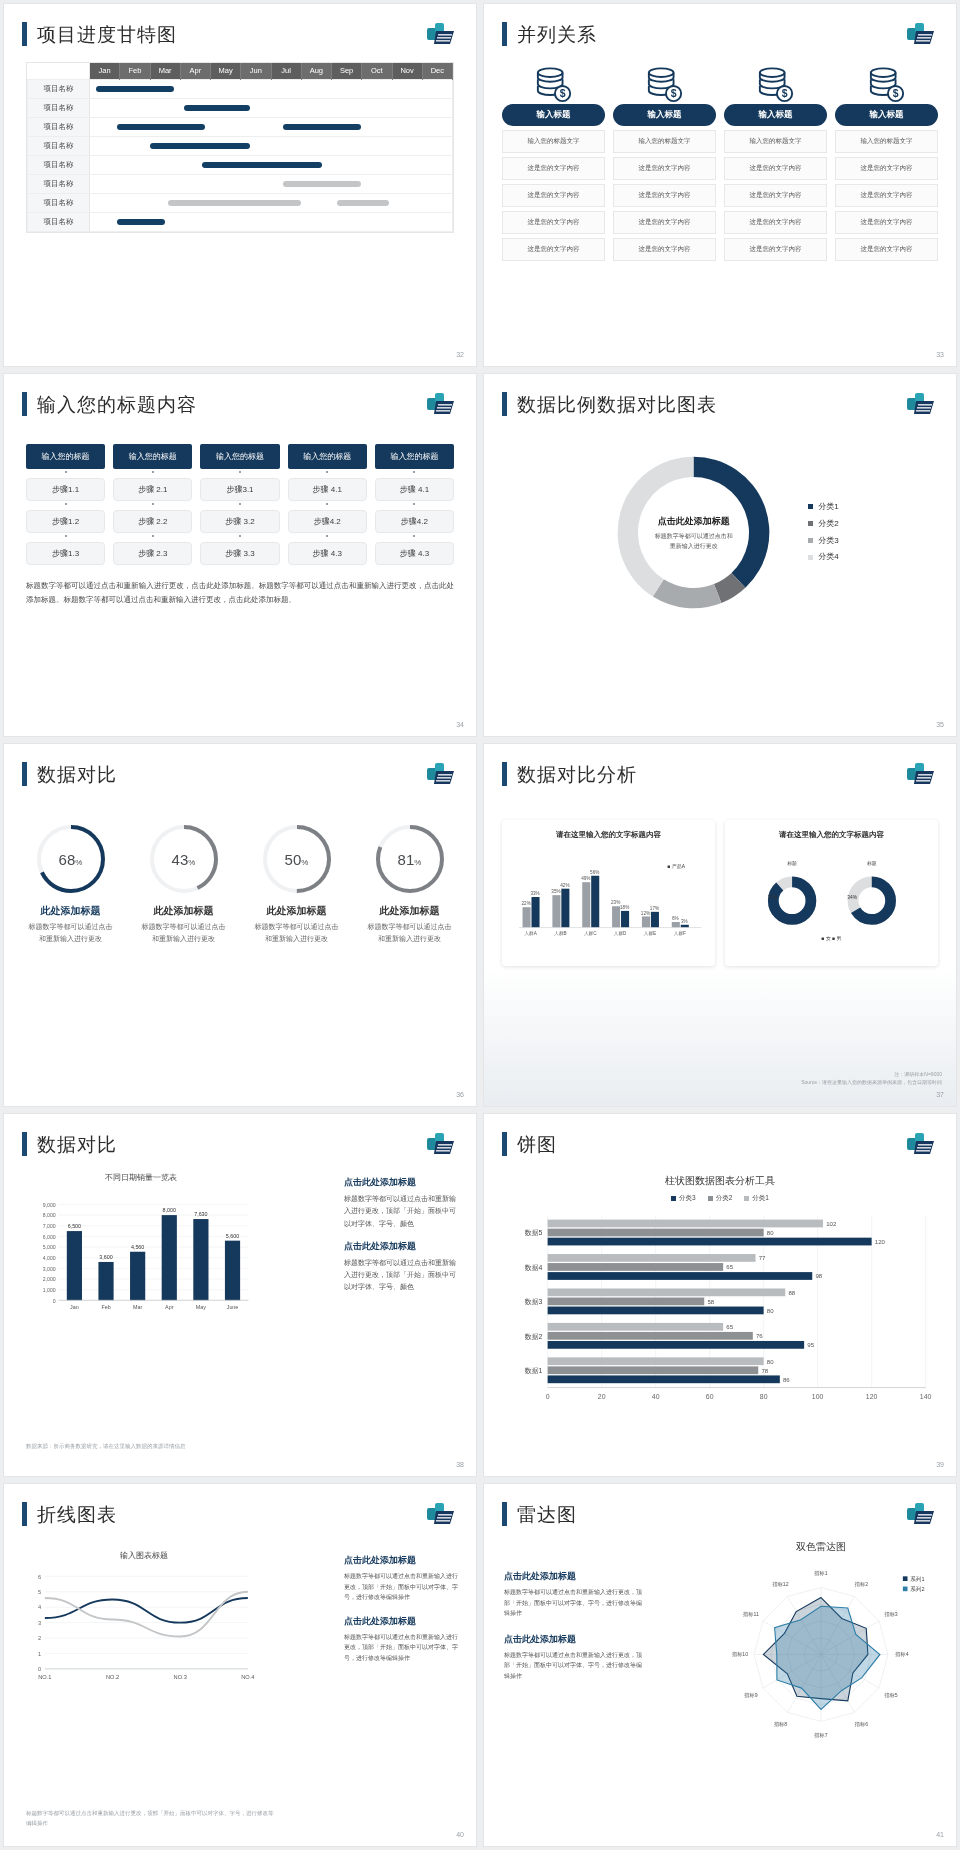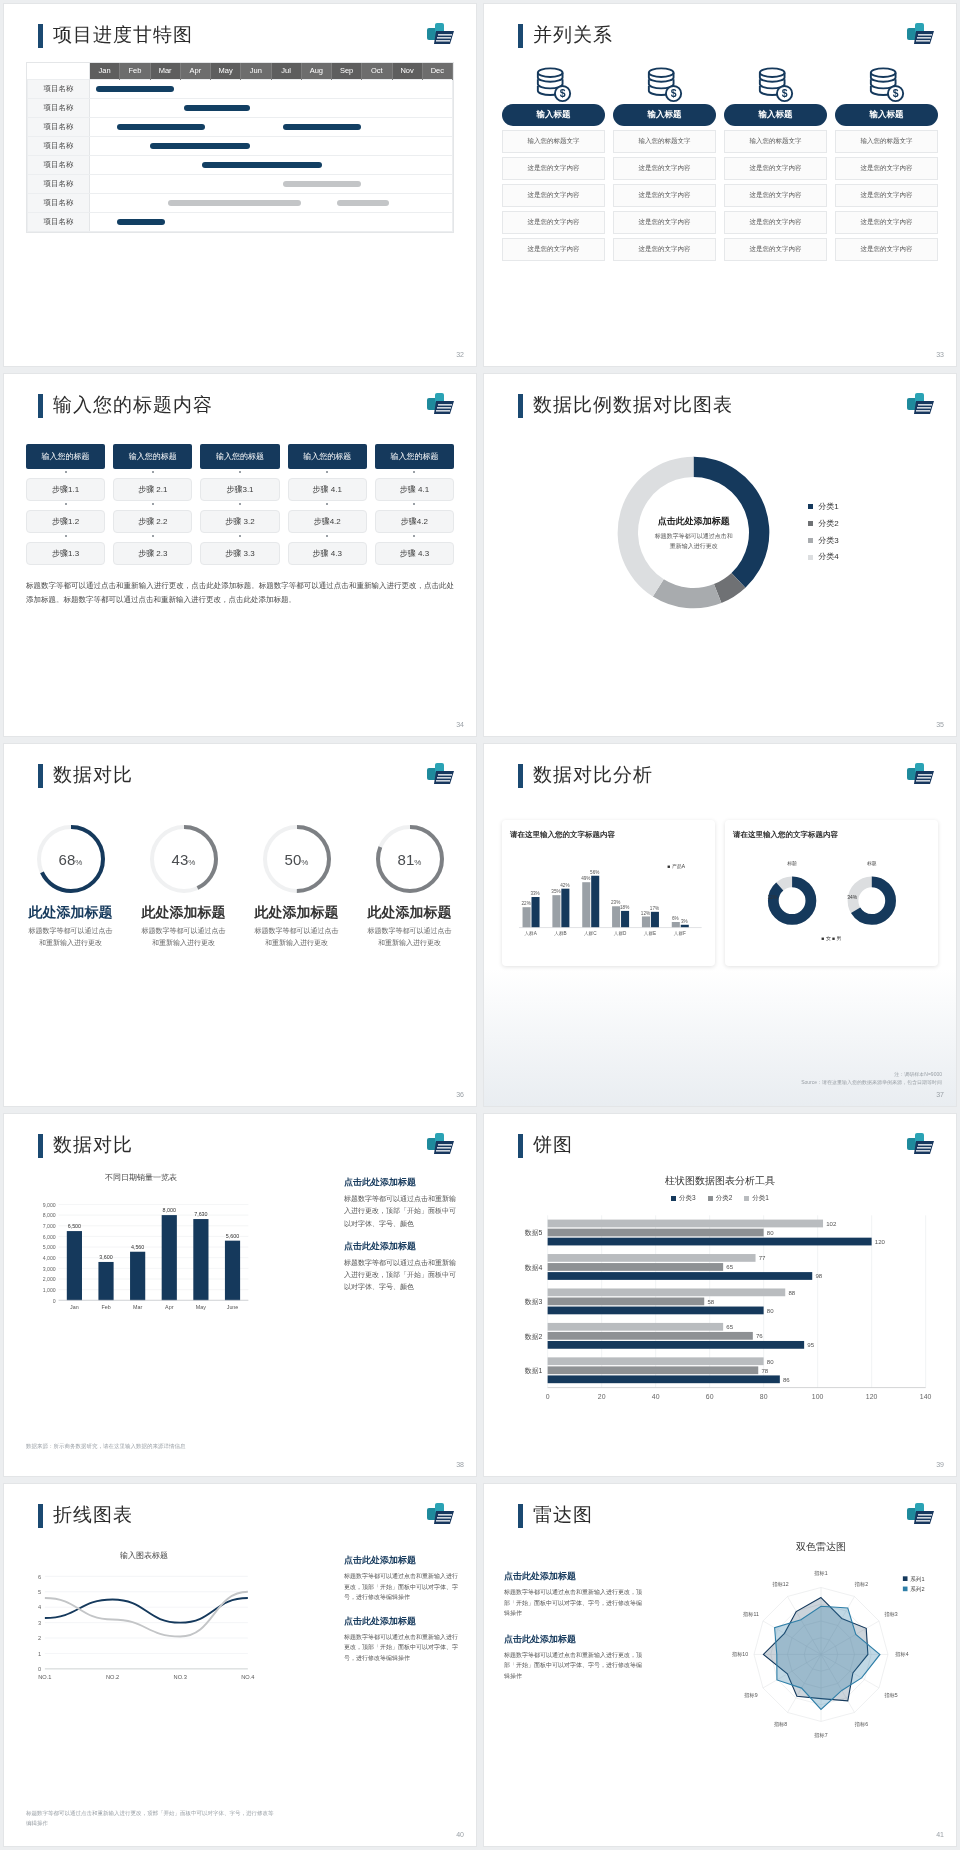--- a/index.html
+++ b/index.html
@@ -5,21 +5,21 @@
   * { box-sizing: border-box; margin:0; padding:0; }
   body {
     width:960px; height:1850px;
     background:#eceef0;
     font-family:"Liberation Sans","DejaVu Sans",sans-serif;
     overflow:hidden;
   }
   .grid { display:grid; grid-template-columns:1fr 1fr; grid-template-rows:repeat(5, 370px); width:960px; }
   .slide { position:relative; background:#fff; margin:4px; overflow:hidden; box-shadow:0 0 0 1px #e3e5e7; }
   .slide.gradbg { background:linear-gradient(180deg,#ffffff 0%, #ffffff 62%, #e9edf1 100%); }
-  .hdr { display:flex; align-items:flex-end; padding:18px 0 0 18px;margin-left:16px; }
+  .hdr { display:flex; align-items:flex-start; padding:18px 0 0 18px; }
   .hdr .bar { width:5px; height:24px; background:#1b4971; margin-right:10px; }
   .hdr h1 { font-size:19px; font-weight:400; color:#2c2c2c; letter-spacing:1px; }
   .logo { position:absolute; right:20px; top:18px; width:30px; height:28px; }
   .pgnum { position:absolute; right:12px; bottom:8px; font-size:7px; color:#9aa0a6; }
 
   
   .gantt { margin:14px 22px 0 22px; border:1px solid #e4e6e8; }
   .gantt table { border-collapse:collapse; width:100%; table-layout:fixed; }
   .gantt th { background:#6d6d6d; color:#fff; font-size:7.5px; font-weight:400; height:16px; border-right:1px solid #7d7d7d; }
   .gantt th.c0 { background:#fff; border-right:1px solid #e4e6e8; width:62px; }
@@ -47,27 +47,27 @@
   .stepdot { width:2px;height:2px;background:#9aa0a6;margin:2px auto 0; }
   .stepbody { font-size:7.5px; color:#4a4a4a; line-height:1.85; padding:14px 22px 0 22px; text-align:justify; }
 
   
   .legend { font-size:8px; color:#333; line-height:2.1; }
   .legend .sw { display:inline-block; width:5px;height:5px; margin-right:5px; vertical-align:middle; }
 
   
   .rings { display:flex; padding:32px 10px 0 10px; }
   .ringcell { flex:1; text-align:center; }
-  .ringcap { font-size:14px; font-weight:bold; margin-top:6px; }
+  .ringcap { font-size:10px; font-weight:bold; margin-top:6px; }
   .ringtxt { font-size:7px; color:#666; line-height:1.7; margin-top:3px; padding:0 14px; }
 
   
   .panels { display:flex; gap:10px; padding:18px 18px 0 18px; }
   .panel { flex:1; background:#fff; border-radius:4px; box-shadow:0 1px 4px rgba(0,0,0,.12); padding:10px 8px 12px; }
-  .paneltitle { font-size:7.5px; color:#333; text-align:left; font-weight:bold; margin-bottom:6px; }
+  .paneltitle { font-size:7.5px; color:#333; text-align:center; font-weight:bold; margin-bottom:6px; }
   .note { position:absolute; right:14px; bottom:20px; text-align:right; font-size:5px; color:#9aa0a6; line-height:1.6; }
 
   
   .s38left { position:absolute; left:22px; top:58px; width:230px; }
   .s38title { font-size:8px; color:#444; text-align:center; margin-bottom:2px; }
   .s38right { position:absolute; right:14px; top:62px; width:118px; }
   .bluehead { color:#15395c; font-size:9px; font-weight:bold; margin-bottom:4px; }
   .graytxt { font-size:7px; color:#555; line-height:1.75; }
   .footnote { position:absolute; left:22px; bottom:26px; font-size:5.5px; color:#9aa0a6; }
 

